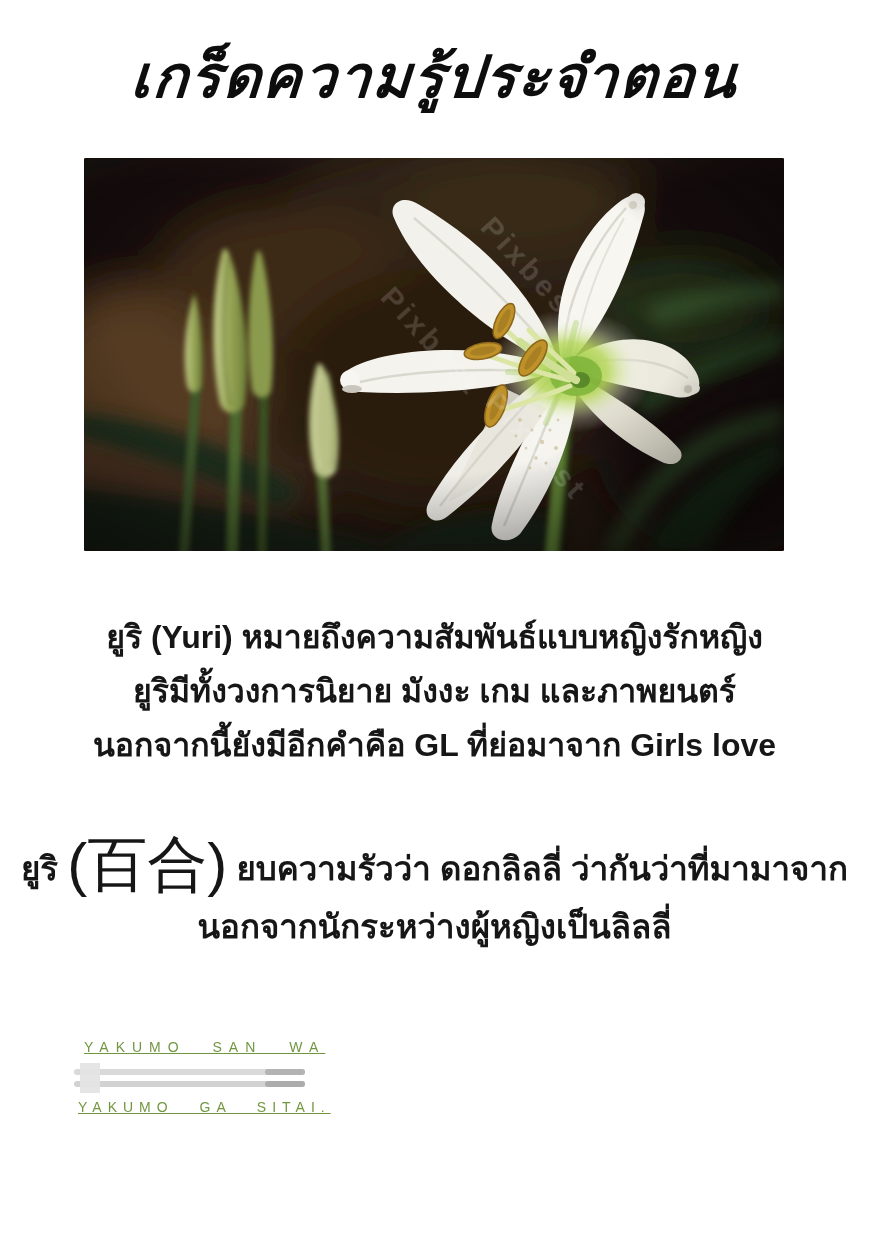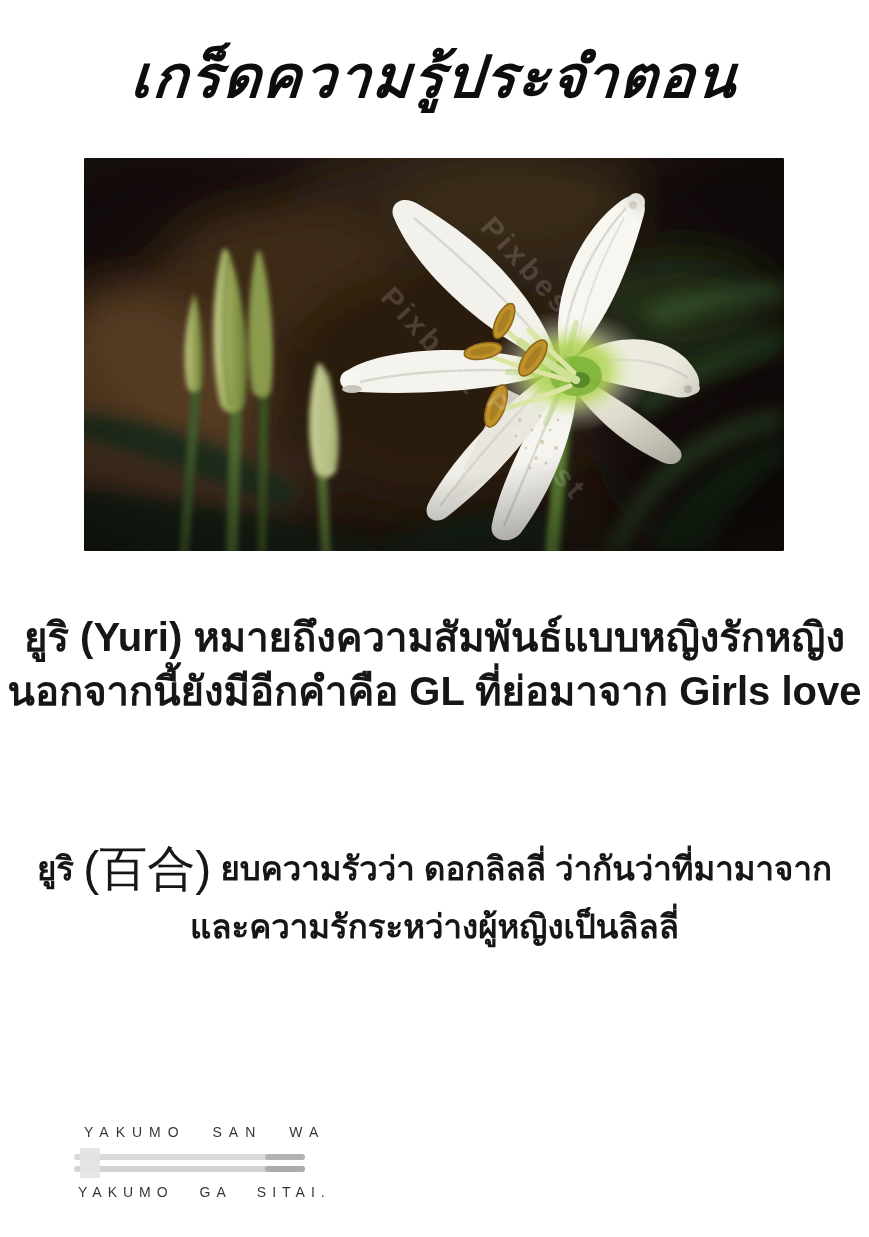--- a/index.html
+++ b/index.html
@@ -15,26 +15,26 @@
     white-space:nowrap;
   }
   .photo{
     position:absolute;left:84px;top:158px;width:700px;height:393px;
     border-radius:2px;overflow:hidden;background:#241911;
   }
   .para{
     position:absolute;left:0;width:100%;text-align:center;
     font-weight:bold;color:#161616;
   }
-  .para-1{top:610px;font-size:40px;}
+  .para-1{top:610px;font-size:32px;}
   .para-2{top:840px;font-size:33px;}
   .para-1 .line{display:block;height:54px;line-height:54px;white-space:nowrap;}
   .para-2 .line{display:block;height:58px;line-height:58px;white-space:nowrap;}
-  .kanji{font-size:48px;line-height:0;vertical-align:-5px;font-weight:normal;}
-  .logo{position:absolute;left:62px;top:1124px;width:260px;color:#000000;}
+  .kanji{font-size:60px;line-height:0;vertical-align:-5px;font-weight:normal;}
+  .logo{position:absolute;left:62px;top:1039px;width:260px;color:#4d7c0f;text-decoration:underline;}
   .logo-line{font-size:14px;letter-spacing:7px;word-spacing:16px;
     opacity:.8;white-space:nowrap;}
   .logo-line1{margin-left:22px;}
   .logo-line2{margin-left:16px;margin-top:4px;letter-spacing:6px;}
   .logo-sticks{display:block;margin-top:8px;margin-bottom:6px;}
 </style>
 </head>
 <body>
 
 <div class="page">
@@ -194,26 +194,27 @@
       <g fill="#ffffff" opacity="0.16" font-family="Liberation Sans, sans-serif" font-size="30" font-weight="bold" letter-spacing="4">
         <text transform="translate(395,70) rotate(48)">Pixbest</text>
         <text transform="translate(295,140) rotate(48)">Pixbest</text>
         <text transform="translate(400,245) rotate(48)">Pixbest</text>
       </g>
     </svg>
   </div>
 
   <div class="para para-1">
     <span class="line">ยูริ (Yuri) หมายถึงความสัมพันธ์แบบหญิงรักหญิง</span>
+    <span class="line">ยูริมีทั้งวงการนิยาย มังงะ เกม และภาพยนตร์</span>
     <span class="line">นอกจากนี้ยังมีอีกคำคือ GL ที่ย่อมาจาก Girls love</span>
   </div>
 
   <div class="para para-2">
     <span class="line"><span>ยูริ </span><span class="kanji">(百合)</span><span> ยบความรัวว่า ดอกลิลลี่ ว่ากันว่าที่มามาจาก</span></span>
-    <span class="line">และความรักระหว่างผู้หญิงเป็นลิลลี่</span>
+    <span class="line">นอกจากนักระหว่างผู้หญิงเป็นลิลลี่</span>
   </div>
 
   <div class="logo">
     <div class="logo-line logo-line1">YAKUMO SAN WA</div>
     <svg class="logo-sticks" width="250" height="30" viewBox="0 0 250 30">
       <rect x="12" y="6" width="231" height="6" rx="3" fill="#d9d9d9"></rect>
       <rect x="12" y="18" width="231" height="6" rx="3" fill="#d2d2d2"></rect>
       <rect x="203" y="6" width="40" height="6" rx="3" fill="#b3b3b3"></rect>
       <rect x="203" y="18" width="40" height="6" rx="3" fill="#acacac"></rect>
       <rect x="18" y="0" width="20" height="30" fill="#e4e4e4" opacity="0.95"></rect>

